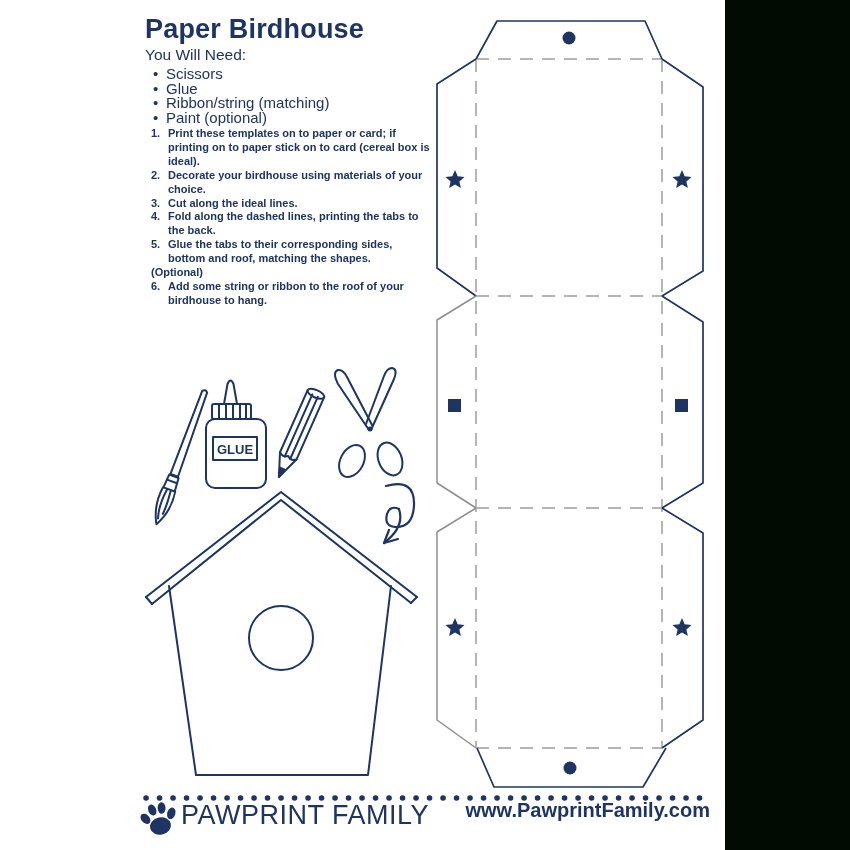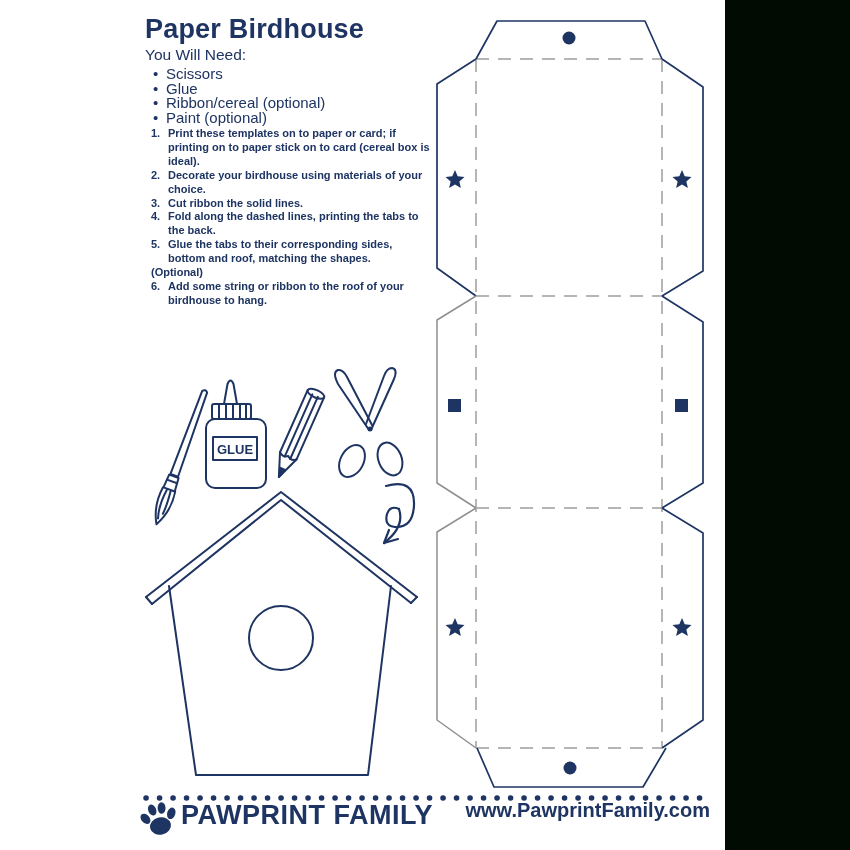--- a/index.html
+++ b/index.html
@@ -10,49 +10,49 @@
   .page-title{font-size:27px;font-weight:800;letter-spacing:.2px;line-height:32px;}
   .section-heading{font-size:15.5px;font-weight:400;margin-top:0;line-height:19px;}
   .bullet-list{margin-top:3px;}
   .bullet-item{position:relative;font-size:15px;line-height:14.5px;padding-left:21px;font-weight:400;}
   .bullet-item::before{content:"\2022";position:absolute;left:8px;top:0;color:#1e3462;}
   .steps-list{margin-top:2px;}
   .step{display:flex;font-size:11px;line-height:13.9px;font-weight:600;}
   .step .m{flex:0 0 auto;min-width:17px;padding-left:6px;}
   .step .t{flex:1 1 auto;}
   .art{position:absolute;left:0;top:0;}
-  .footer-brand{position:absolute;left:181px;top:800px;font-size:27px;font-weight:700;
+  .footer-brand{position:absolute;left:181px;top:800px;font-size:27px;font-weight:400;
                 letter-spacing:.5px;white-space:nowrap;}
   .footer-site{position:absolute;right:140px;top:799px;font-size:20px;font-weight:800;white-space:nowrap;}
   .footer-copy{position:absolute;right:141px;top:854px;font-size:12px;font-weight:600;color:#64759e;white-space:nowrap;}
 </style>
 </head>
 <body>
 
 <div class="left-col">
   <div class="page-title">Paper Birdhouse</div>
   <div class="section-heading">You Will Need:</div>
   <div class="bullet-list">
       <div class="bullet-item">Scissors</div>
       <div class="bullet-item">Glue</div>
-      <div class="bullet-item">Ribbon/cereal (optional)</div>
+      <div class="bullet-item">Ribbon/string (matching)</div>
       <div class="bullet-item">Paint (optional)</div>
     </div>
   <div class="steps-list">
       <div class="step">
         <span class="m">1.</span>
         <span class="t">Print these templates on to paper or card; if printing on to paper stick on to card (cereal box is ideal).</span>
       </div>
       <div class="step">
         <span class="m">2.</span>
         <span class="t">Decorate your birdhouse using materials of your choice.</span>
       </div>
       <div class="step">
         <span class="m">3.</span>
-        <span class="t">Cut ribbon the solid lines.</span>
+        <span class="t">Cut along the ideal lines.</span>
       </div>
       <div class="step">
         <span class="m">4.</span>
         <span class="t">Fold along the dashed lines, printing the tabs to the back.</span>
       </div>
       <div class="step">
         <span class="m">5.</span>
         <span class="t">Glue the tabs to their corresponding sides, bottom and roof, matching the shapes.</span>
       </div>
       <div class="step">

